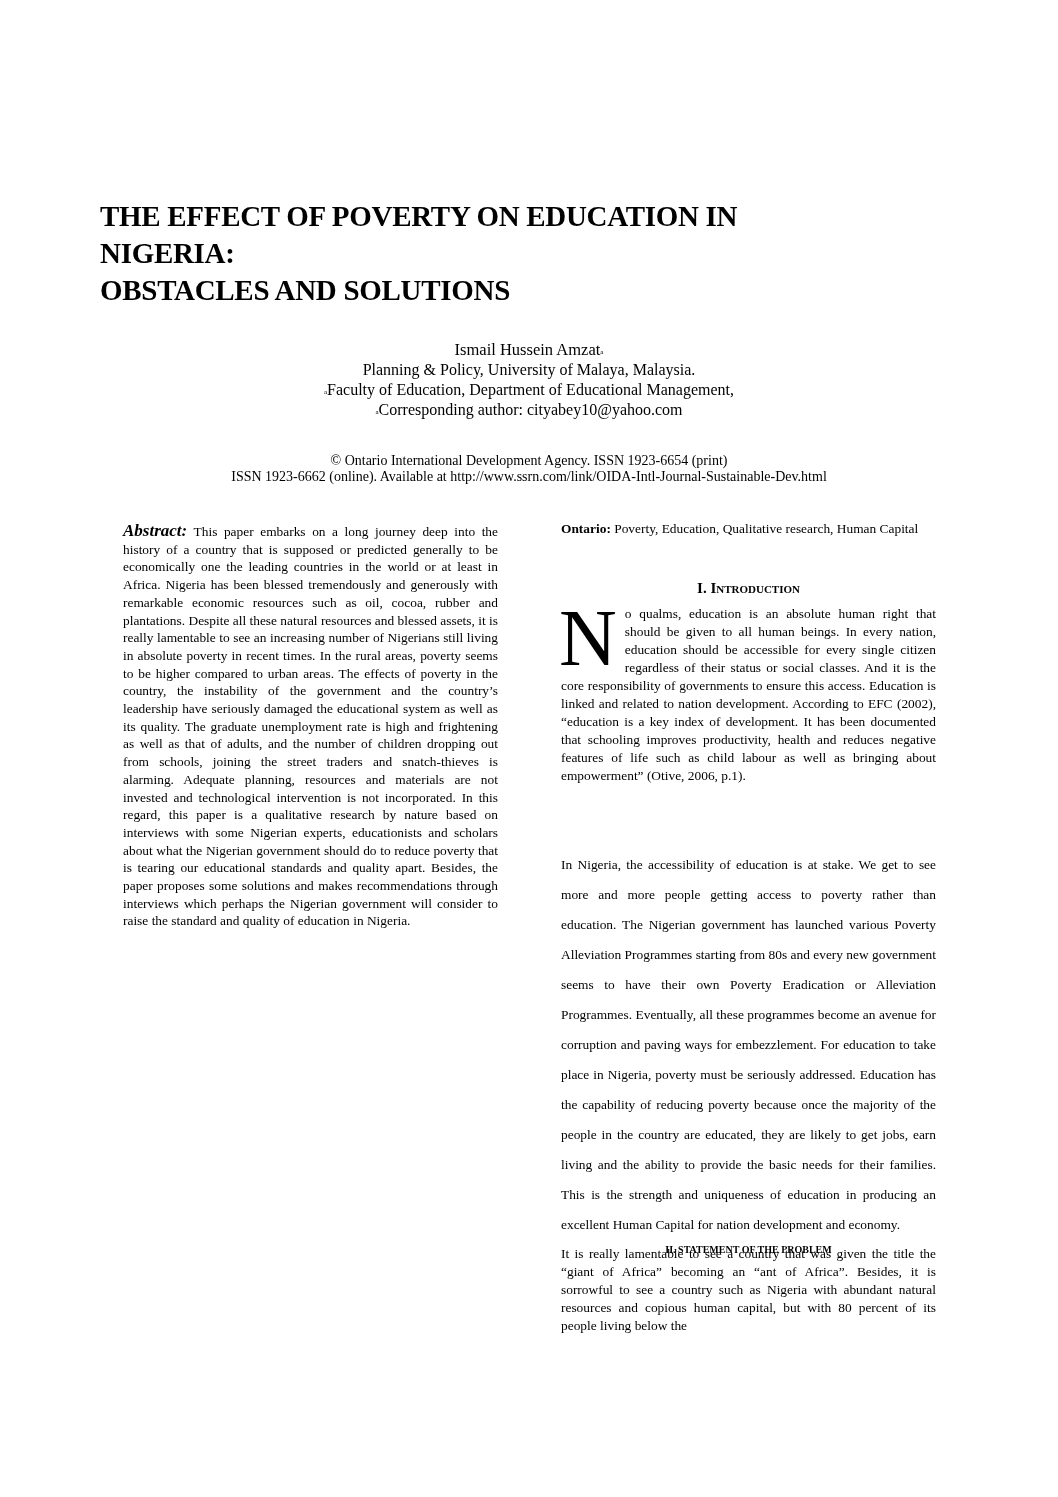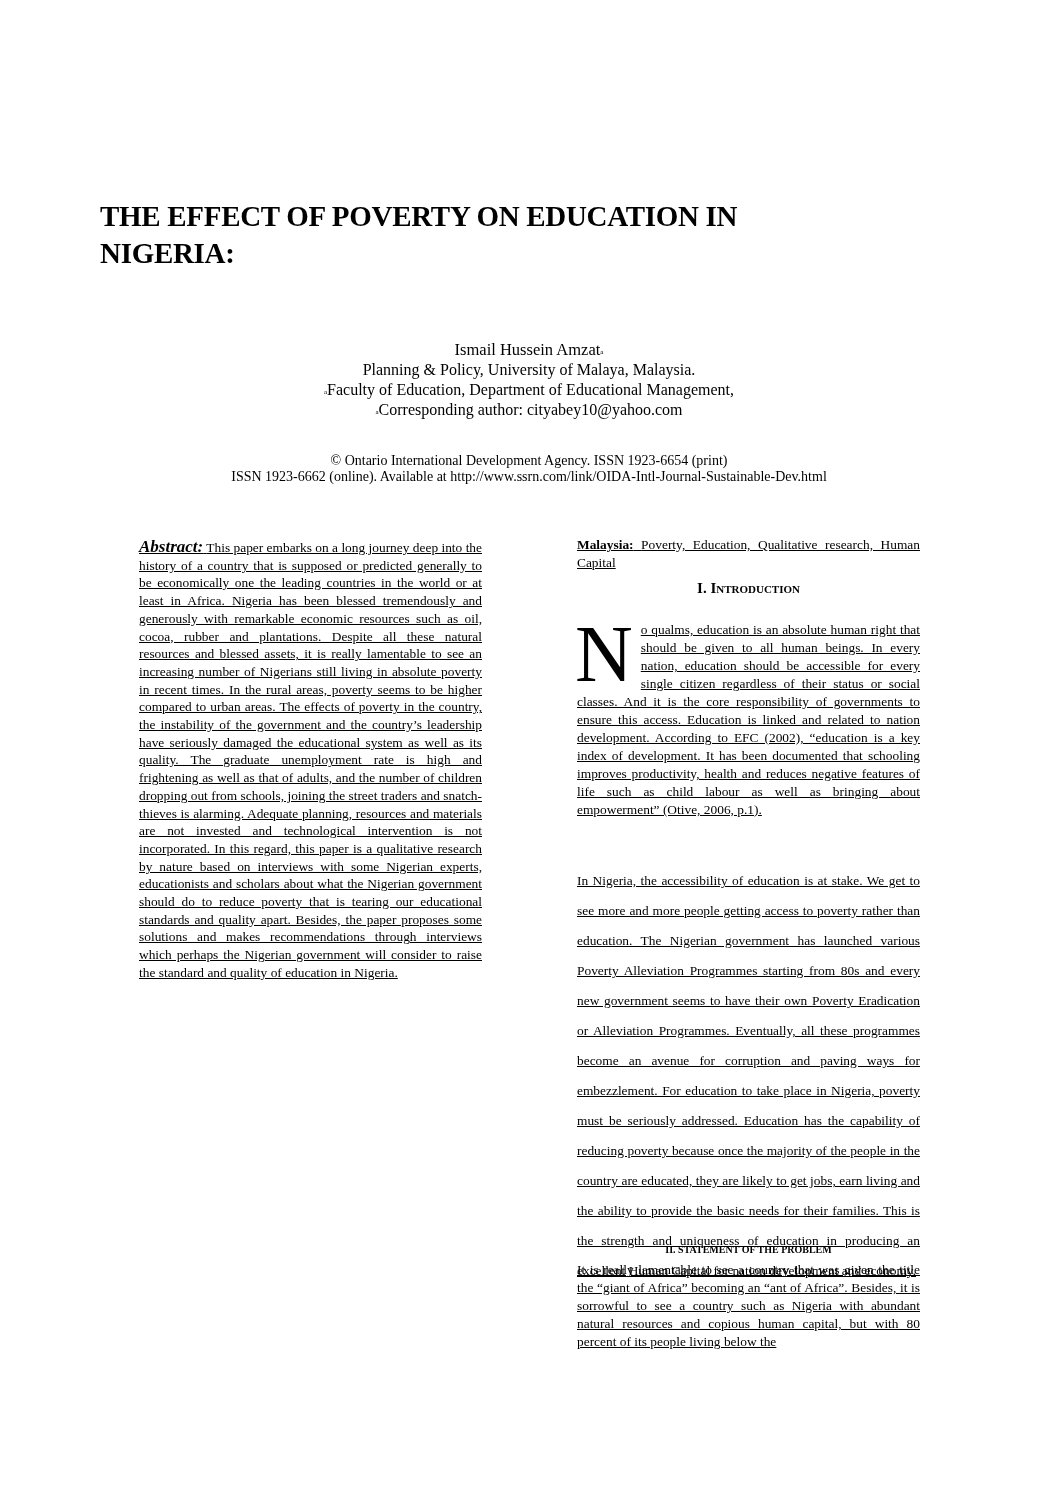--- a/index.html
+++ b/index.html
@@ -100,28 +100,29 @@
     }
     .intro-p2 {
       top: 850px;
       line-height: 30px;
     }
     .h-problem { top: 1244px; font-size: 10px; }
     .problem-p1 {
       top: 1245px;
       line-height: 18px;
     }
-    p { margin: 16px; text-decoration: underline; }
+    p { margin: 0; }
   </style>
 </head>
 <body>
 
 <div class="title">
   <div>THE EFFECT OF POVERTY ON EDUCATION IN</div>
   <div>NIGERIA:</div>
+  <div>OBSTACLES AND SOLUTIONS</div>
 </div>
 
 <div class="author-block">
   <div class="author-name">
     <span>Ismail Hussein Amzat</span><sup>a</sup>
   </div>
   <div>Planning &amp; Policy, University of Malaya, Malaysia.</div>
   <div>
     <sup>a</sup><span>Faculty of Education, Department of Educational Management,</span>
   </div>
@@ -137,21 +138,21 @@
 
 <div class="col col-left">
   <p>
     <span class="abstract-label">Abstract:</span>
     <span>This paper embarks on a long journey deep into the history of a country that is supposed or predicted generally to be economically one the leading countries in the world or at least in Africa. Nigeria has been blessed tremendously and generously with remarkable economic resources such as oil, cocoa, rubber and plantations. Despite all these natural resources and blessed assets, it is really lamentable to see an increasing number of Nigerians still living in absolute poverty in recent times. In the rural areas, poverty seems to be higher compared to urban areas. The effects of poverty in the country, the instability of the government and the country’s leadership have seriously damaged the educational system as well as its quality. The graduate unemployment rate is high and frightening as well as that of adults, and the number of children dropping out from schools, joining the street traders and snatch-thieves is alarming. Adequate planning, resources and materials are not invested and technological intervention is not incorporated. In this regard, this paper is a qualitative research by nature based on interviews with some Nigerian experts, educationists and scholars about what the Nigerian government should do to reduce poverty that is tearing our educational standards and quality apart. Besides, the paper proposes some solutions and makes recommendations through interviews which perhaps the Nigerian government will consider to raise the standard and quality of education in Nigeria.</span>
   </p>
 </div>
 
 <div class="col col-right keywords">
   <p>
-    <b>Malaysia:</b>
+    <b>Ontario:</b>
     <span>Poverty, Education, Qualitative research, Human Capital</span>
   </p>
 </div>
 
 <div class="section-heading h-intro">I. Introduction</div>
 
 <div class="col col-right intro-p1">
   <p>
     <span class="dropcap">N</span><span>o qualms, education is an absolute human right that should be given to all human beings. In every nation, education should be accessible for every single citizen regardless of their status or social classes. And it is the core responsibility of governments to ensure this access. Education is linked and related to nation development. According to EFC (2002), “education is a key index of development. It has been documented that schooling improves productivity, health and reduces negative features of life such as child labour as well as bringing about empowerment” (Otive, 2006, p.1).</span>
   </p>

